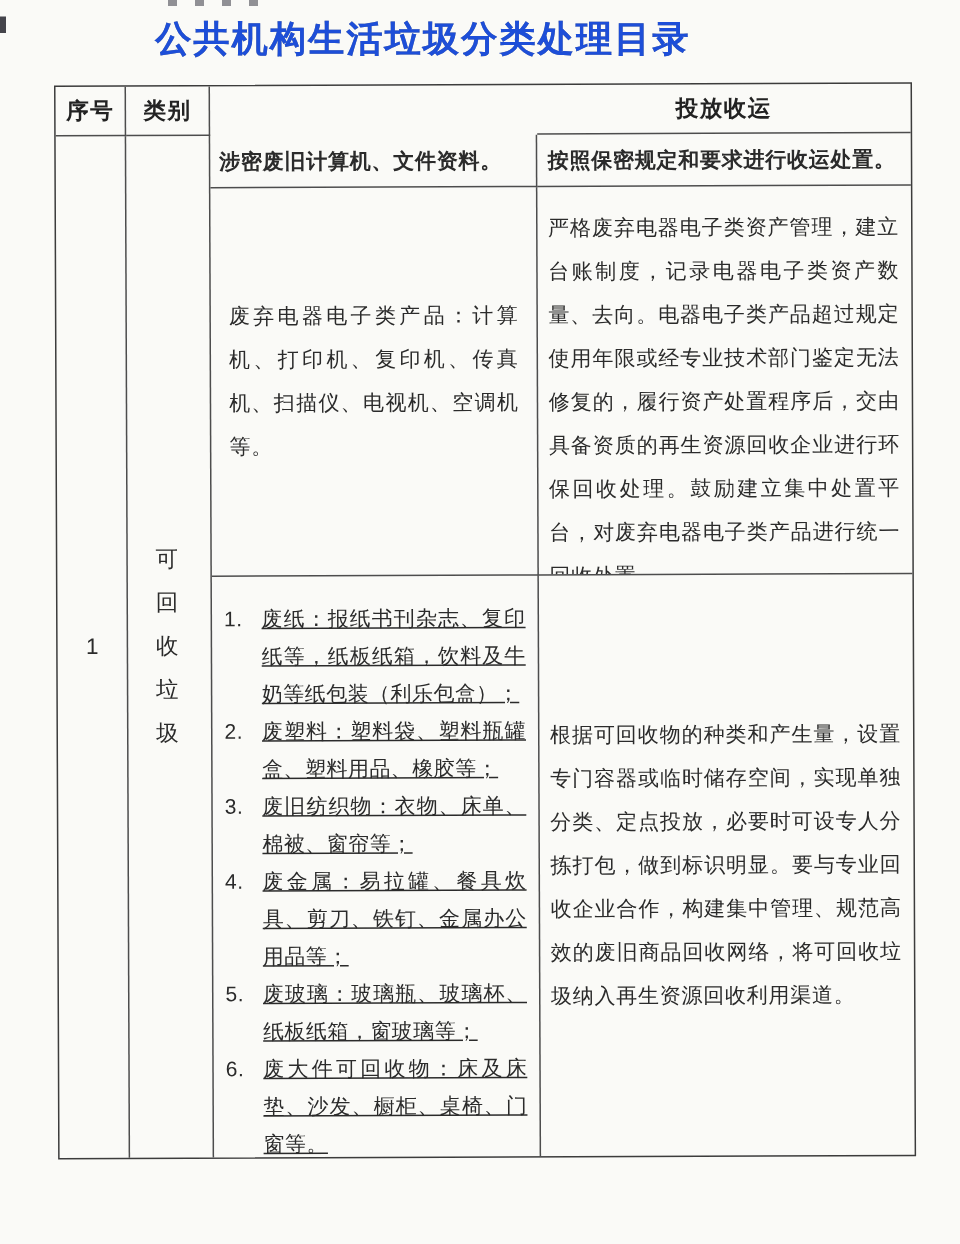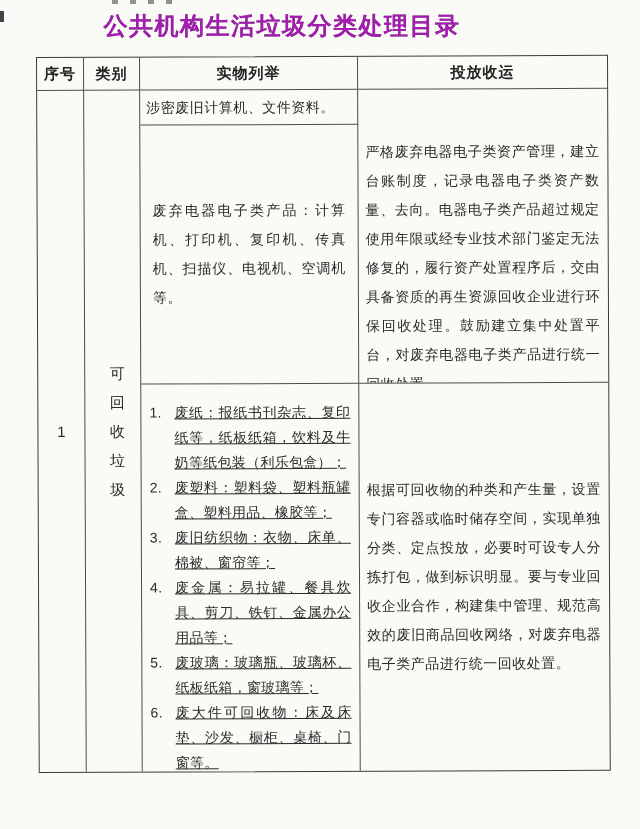--- a/index.html
+++ b/index.html
@@ -10,21 +10,21 @@
     color:#2b2b2b;
     -webkit-font-smoothing:antialiased;
   }
   .artifact-top{position:absolute;top:0;left:112px;width:70px;height:5px;display:flex;gap:12px;opacity:.55;}
   .artifact-top i{display:block;width:6px;height:4px;background:#3a3a46;}
   .artifact-left{position:absolute;left:0;top:11px;width:4px;height:11px;background:#23232d;opacity:.85;}
 
   .title{
     position:absolute;top:10px;left:0;width:564px;margin:0;
     text-align:center;font-size:24px;font-weight:bold;letter-spacing:1.5px;
-    color:#a21caf;text-shadow:0 0 .4px rgba(0,0,0,.45);
+    color:#1d4ed8;text-shadow:0 0 .4px rgba(0,0,0,.45);
   }
 
   .table{
     position:absolute;left:36px;top:57px;width:572px;height:716px;
     display:grid;
     grid-template-columns:47px 56px 218px 1fr;
     grid-template-rows:33px 35px 259px 1fr;
     border:1.6px solid #3c3c3c;
     transform:rotate(-0.22deg);
     transform-origin:left top;
@@ -51,36 +51,36 @@
   .num{
     grid-column:1;grid-row:2/5;
     display:flex;align-items:center;justify-content:center;
     font-size:15px;
   }
   .cat{
     grid-column:2;grid-row:2/5;
     display:flex;align-items:center;justify-content:center;
   }
   .cat-text{
-    width:2em;font-size:15px;line-height:29px;text-align:right;
+    width:2em;font-size:15px;line-height:29px;text-align:center;
     letter-spacing:3px;
   }
 
   .r1c3{grid-column:3;grid-row:2;display:flex;align-items:center;padding:0 6px;}
   .r1c4{grid-column:4;grid-row:2;display:flex;align-items:center;padding:0 7px;}
   .r2c3{grid-column:3;grid-row:3;display:flex;align-items:center;padding:0 12px;}
   .r2c4{grid-column:4;grid-row:3;padding:13px 8px 0 7px;}
   .r3c3{grid-column:3;grid-row:4;padding:16px 8px 0 6px;}
   .r3c4{grid-column:4;grid-row:4;display:flex;align-items:center;padding:0 8px 0 7px;}
 
   .body-text{
     margin:0;font-size:14px;line-height:29px;letter-spacing:.5px;
     text-align:justify;text-justify:inter-ideograph;
   }
-  .single{line-height:20px;text-align:center;white-space:nowrap;}
+  .single{line-height:20px;text-align:center;white-space:nowrap;font-weight:bold;}
 
   ol.items{
     margin:0;padding:0;list-style:none;counter-reset:item;
   }
   ol.items li{
     position:relative;margin:0;padding-left:27px;
     font-size:14px;line-height:25px;letter-spacing:.3px;
     text-align:justify;text-justify:inter-ideograph;
     counter-increment:item;
     text-decoration:underline;
@@ -102,48 +102,50 @@
       <i></i>
     </div>
   <div class="artifact-left"></div>
 
   <h1 class="title">公共机构生活垃圾分类处理目录</h1>
 
   <div class="table">
 
     <div class="cell head h1">序号</div>
     <div class="cell head h2">类别</div>
-    <div class="cell head h3">实物列举</div>
     <div class="cell head h4 last-col">投放收运</div>
 
     <div class="cell num last-row">1</div>
 
     <div class="cell cat last-row">
       <span class="cat-text">可回收垃圾</span>
     </div>
 
     <div class="cell r1c3">
       <p class="body-text single">涉密废旧计算机、文件资料。</p>
+    </div>
+    <div class="cell r1c4 last-col">
+      <p class="body-text single">按照保密规定和要求进行收运处置。</p>
     </div>
 
     <div class="cell r2c3">
       <p class="body-text">废弃电器电子类产品：计算机、打印机、复印机、传真机、扫描仪、电视机、空调机等。</p>
     </div>
     <div class="cell r2c4 last-col">
       <p class="body-text">严格废弃电器电子类资产管理，建立台账制度，记录电器电子类资产数量、去向。电器电子类产品超过规定使用年限或经专业技术部门鉴定无法修复的，履行资产处置程序后，交由具备资质的再生资源回收企业进行环保回收处理。鼓励建立集中处置平台，对废弃电器电子类产品进行统一回收处置。</p>
     </div>
 
     <div class="cell r3c3 last-row">
       <ol class="items">
         <li>废纸：报纸书刊杂志、复印纸等，纸板纸箱，饮料及牛奶等纸包装（利乐包盒）；</li>
         <li>废塑料：塑料袋、塑料瓶罐盒、塑料用品、橡胶等；</li>
         <li>废旧纺织物：衣物、床单、棉被、窗帘等；</li>
         <li>废金属：易拉罐、餐具炊具、剪刀、铁钉、金属办公用品等；</li>
         <li>废玻璃：玻璃瓶、玻璃杯、纸板纸箱，窗玻璃等；</li>
         <li>废大件可回收物：床及床垫、沙发、橱柜、桌椅、门窗等。</li>
       </ol>
     </div>
     <div class="cell r3c4 last-col last-row">
-      <p class="body-text">根据可回收物的种类和产生量，设置专门容器或临时储存空间，实现单独分类、定点投放，必要时可设专人分拣打包，做到标识明显。要与专业回收企业合作，构建集中管理、规范高效的废旧商品回收网络，对废弃电器电子类产品进行统一回收处置。</p>
+      <p class="body-text">根据可回收物的种类和产生量，设置专门容器或临时储存空间，实现单独分类、定点投放，必要时可设专人分拣打包，做到标识明显。要与专业回收企业合作，构建集中管理、规范高效的废旧商品回收网络，将可回收垃圾纳入再生资源回收利用渠道。</p>
     </div>
 
   </div>
 </div>
 
 </body></html>

